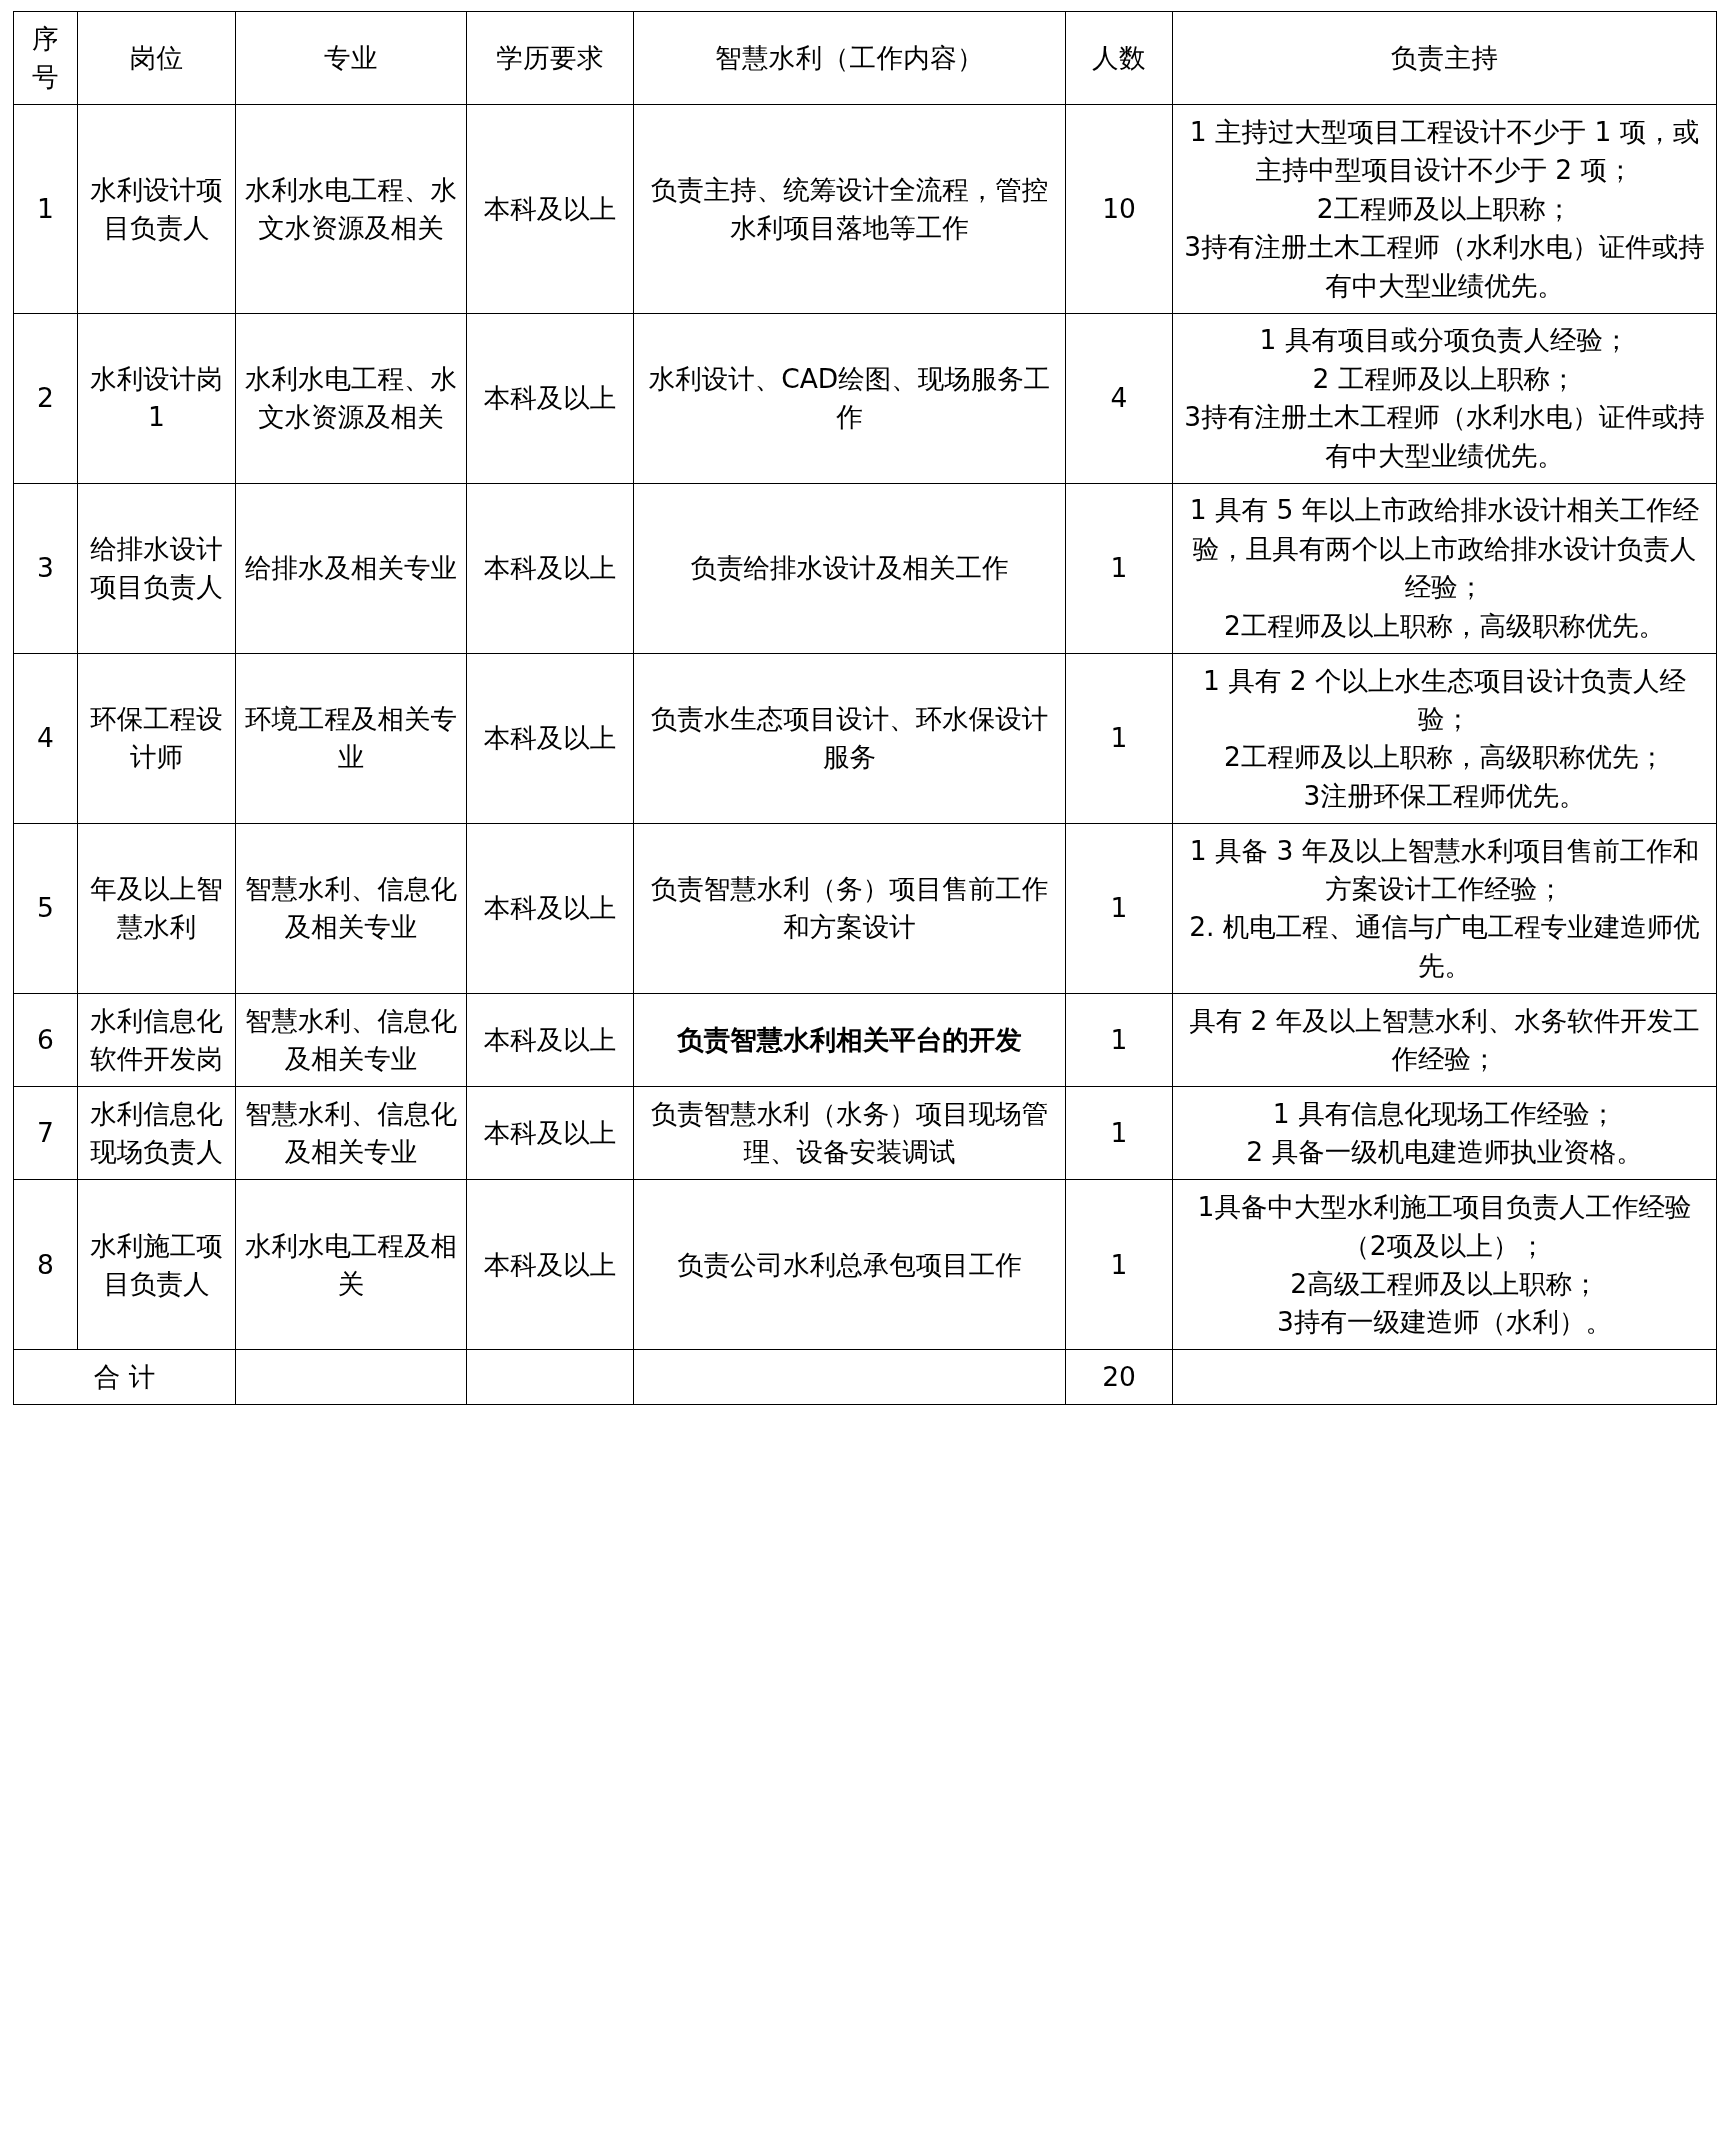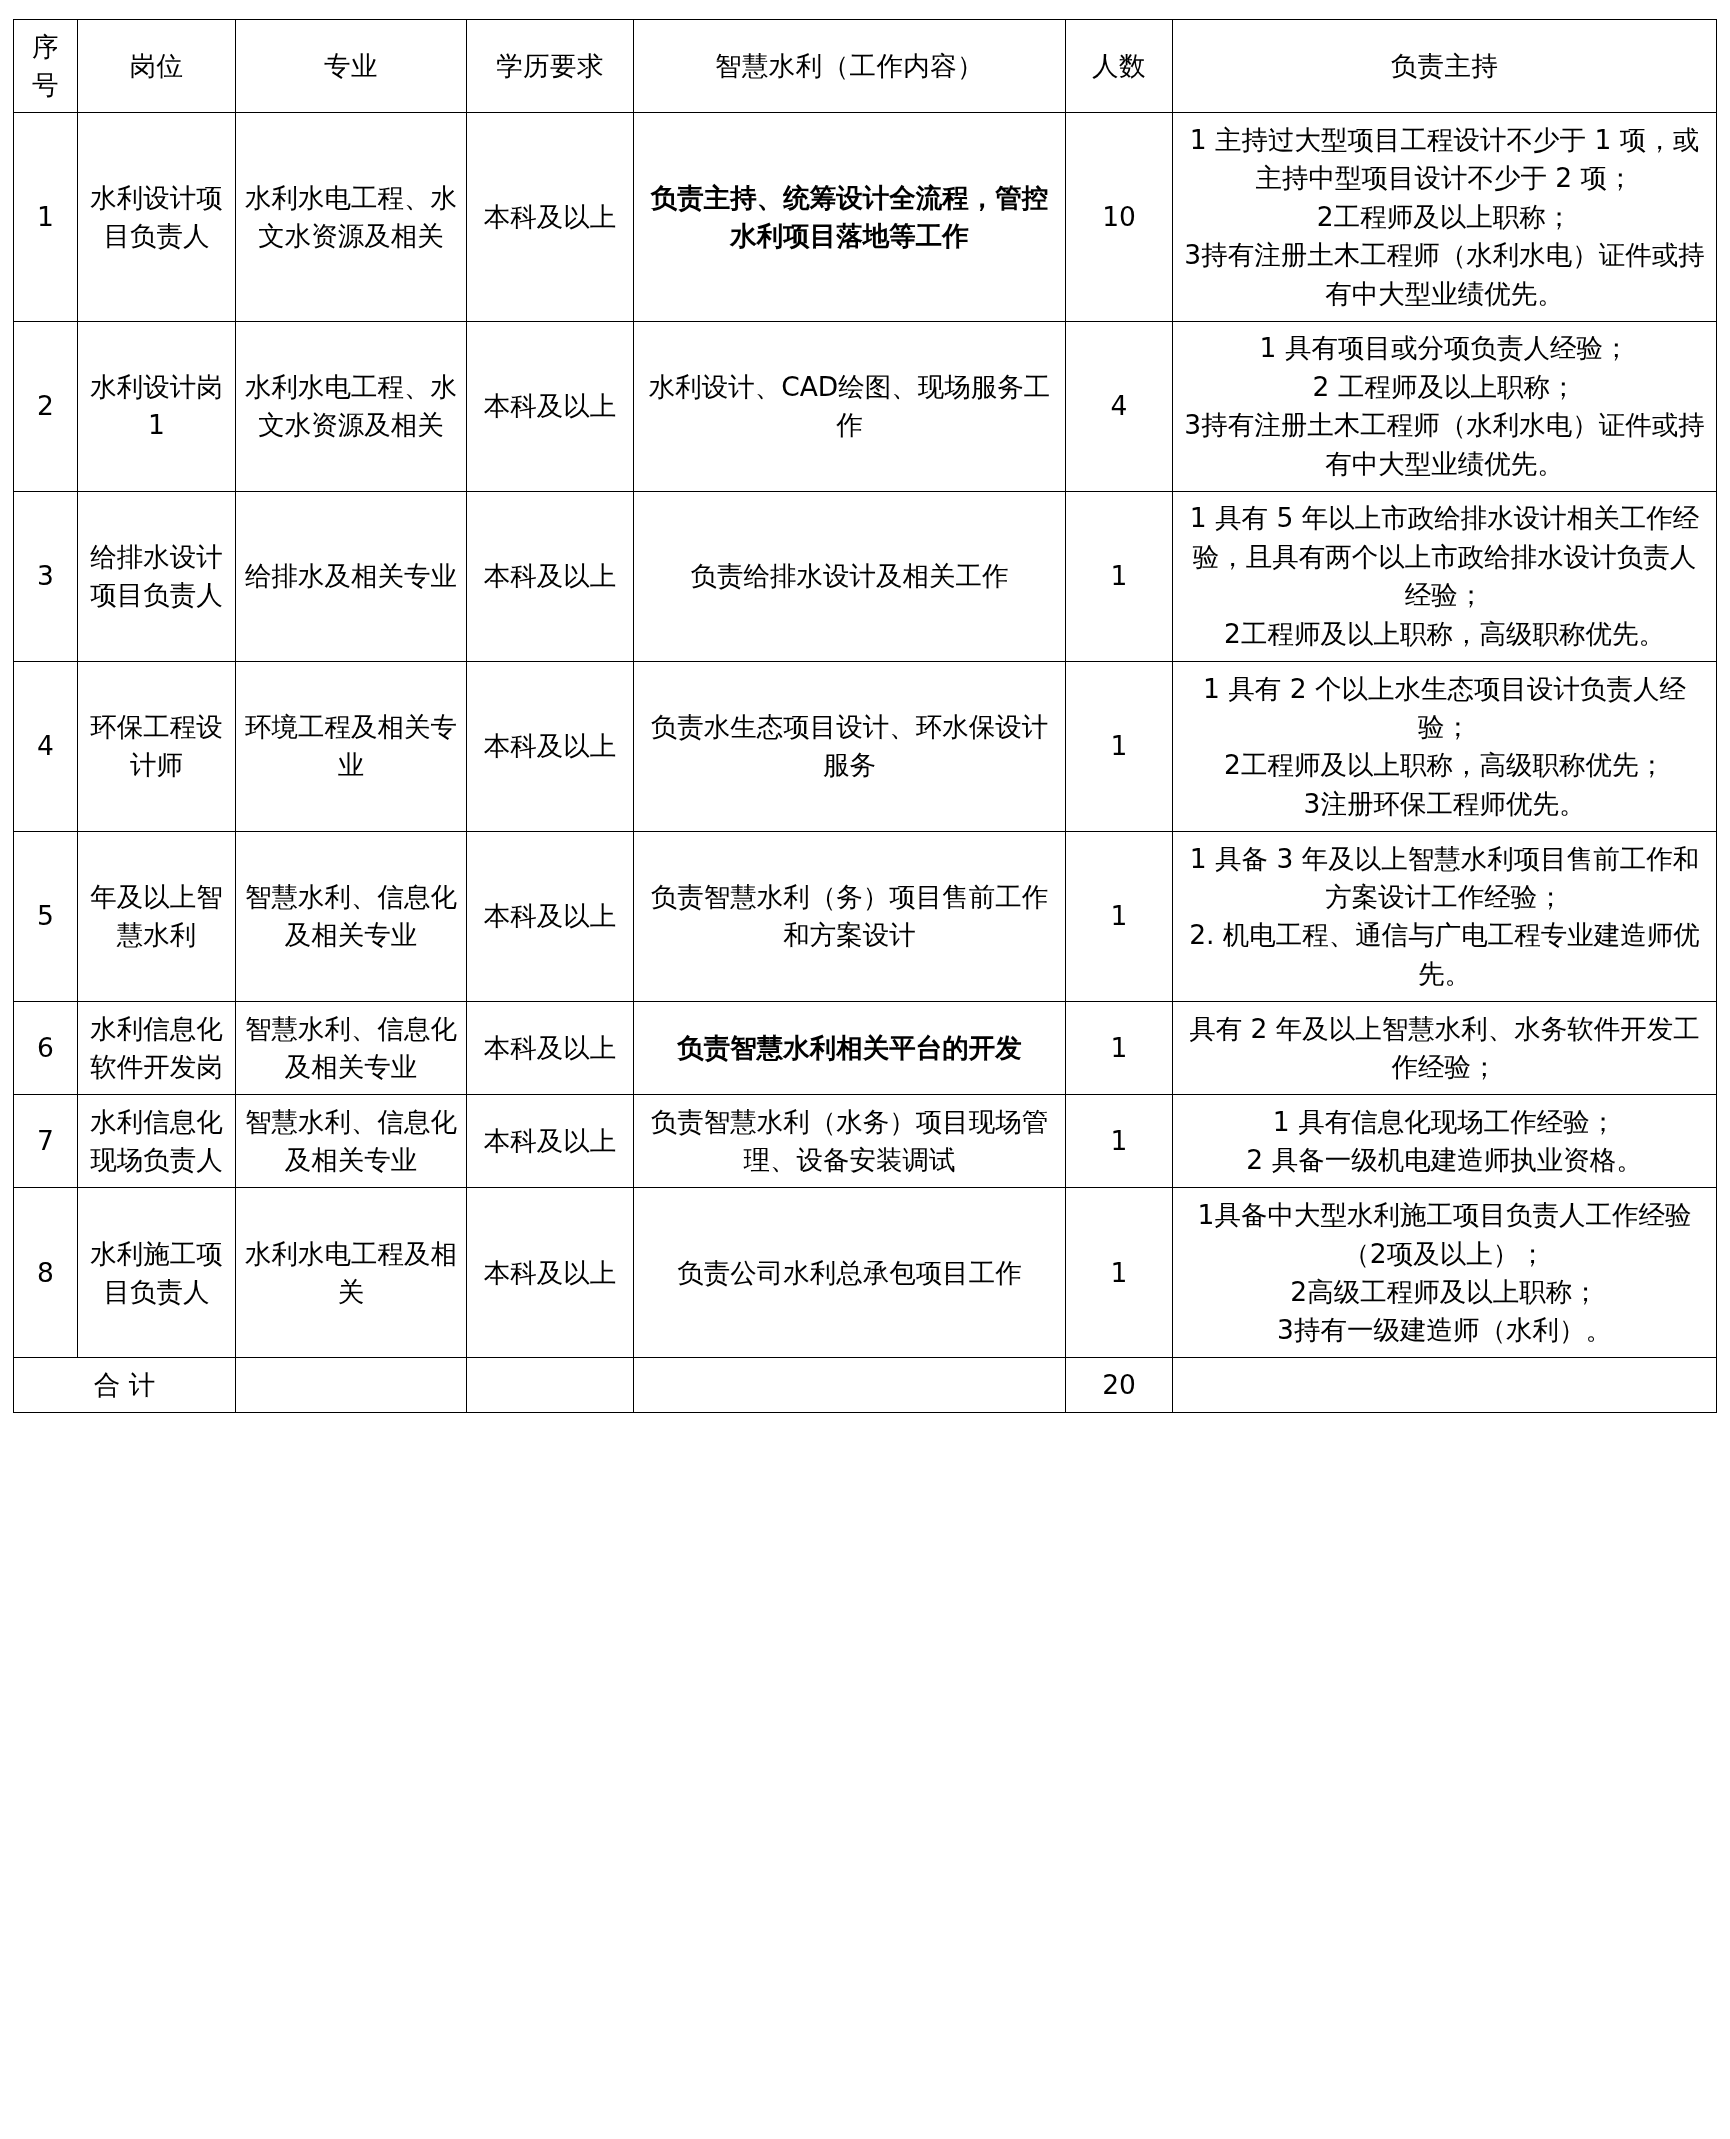--- a/index.html
+++ b/index.html
@@ -15,21 +15,21 @@
     width: 1730px;
     height: 3008px;
     position: relative;
     background: #ffffff;
     box-sizing: border-box;
     padding: 11px 13px 13px 13px;
   }
   table.jobs {
     border-collapse: collapse;
     width: 1703px;
-    margin: 8px auto;
+    margin: 0 auto;
     table-layout: fixed;
     border-radius: 13px;
   }
   table.jobs td, table.jobs th {
     border: 1.3px solid #000000;
     vertical-align: middle;
     text-align: center;
     padding: 7.7px 6.8px;
     font-size: 26.5px;
     line-height: 1.45;
@@ -97,21 +97,21 @@
         <th>人数</th>
         <th>负责主持</th>
       </tr>
     </thead>
     <tbody>
       <tr>
         <td class="num">1</td>
         <td class="cellpad">水利设计项目负责人</td>
         <td class="cellpad">水利水电工程、水文水资源及相关</td>
         <td class="cellpad">本科及以上</td>
-        <td class="desc" style="white-space: pre-wrap; font-weight: bold;">负责主持、统筹设计全流程，管控水利项目落地等工作</td>
+        <td class="desc" style="white-space: pre-wrap;">负责主持、统筹设计全流程，管控水利项目落地等工作</td>
         <td class="num">10</td>
         <td class="other" style="white-space: pre-wrap;">1 主持过大型项目工程设计不少于 1 项，或主持中型项目设计不少于 2 项；
 2工程师及以上职称；
 3持有注册土木工程师（水利水电）证件或持有中大型业绩优先。</td>
       </tr>
       <tr>
         <td class="num">2</td>
         <td class="cellpad">水利设计岗1</td>
         <td class="cellpad">水利水电工程、水文水资源及相关</td>
         <td class="cellpad">本科及以上</td>

